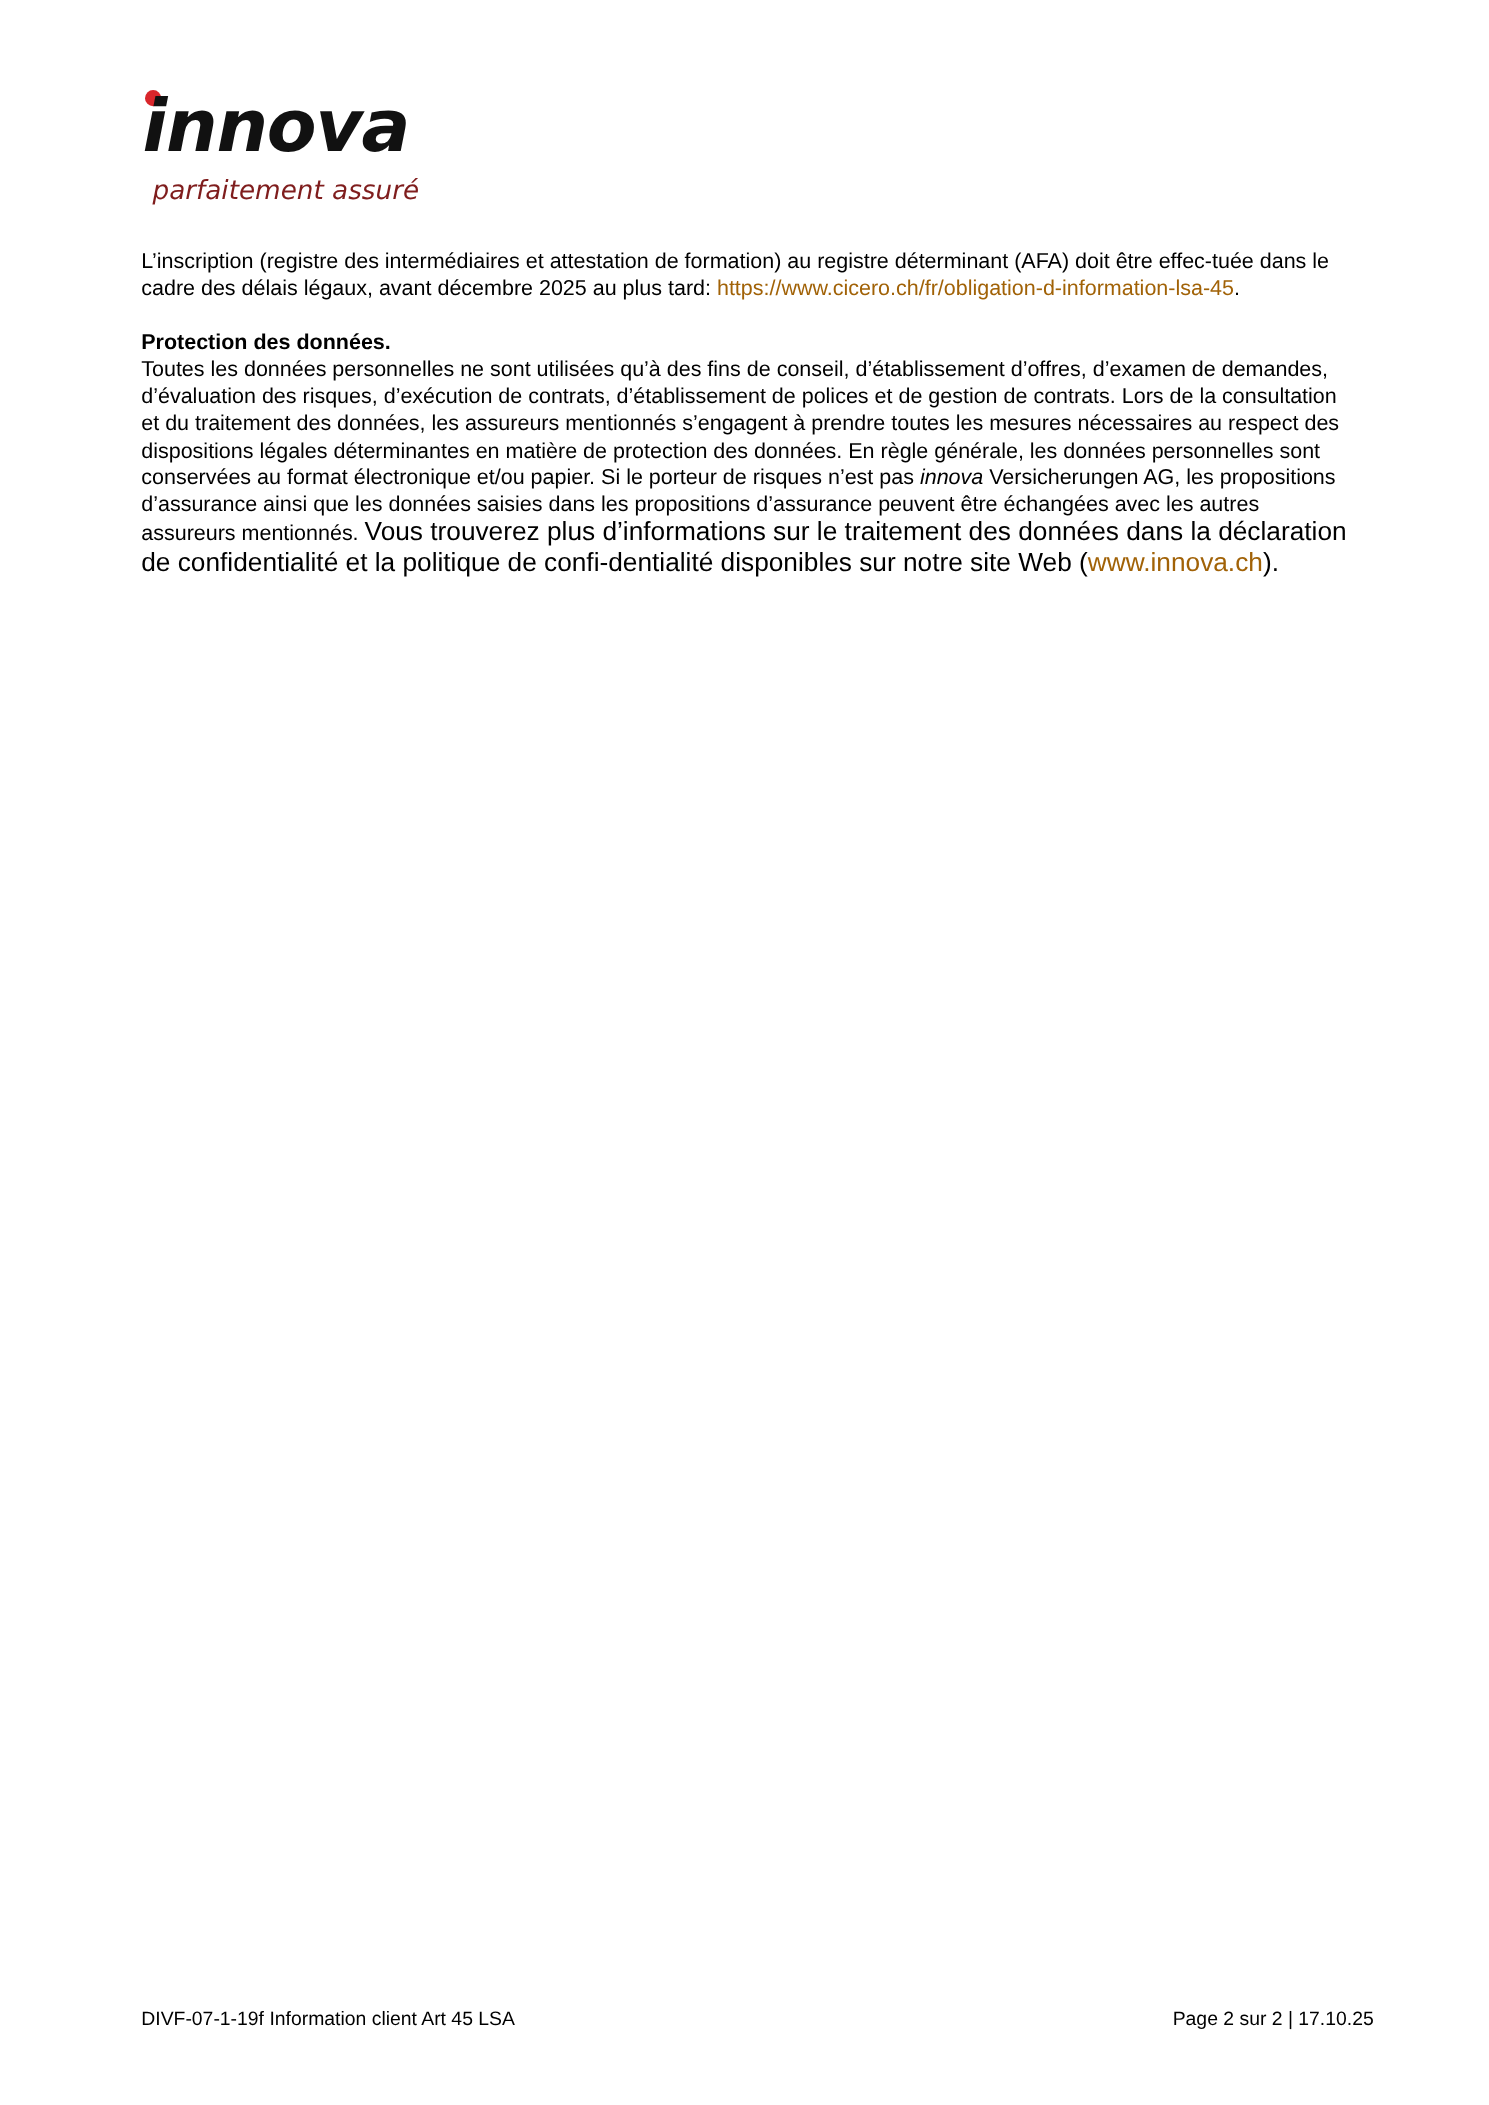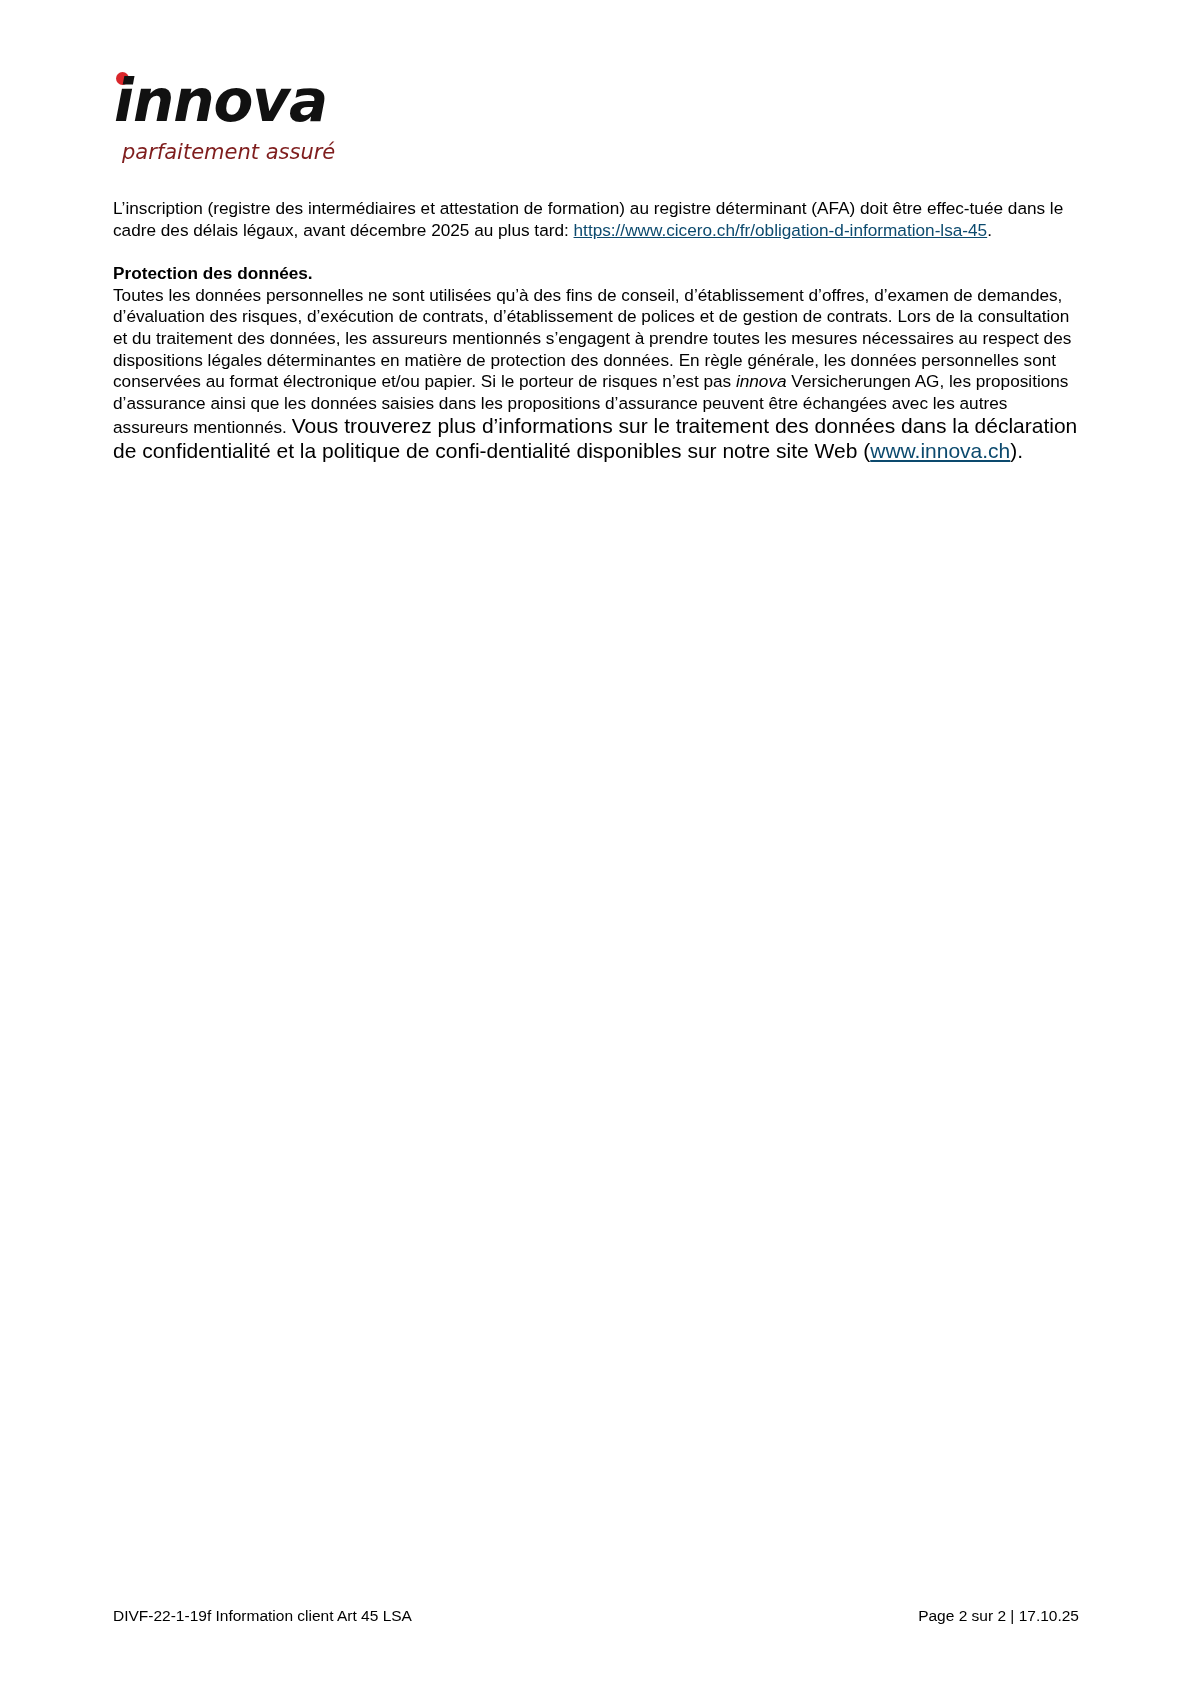--- a/index.html
+++ b/index.html
@@ -11,25 +11,25 @@
   .logo-word { position: absolute; left: 2px; top: 4px; font-family: "DejaVu Sans", sans-serif;
                font-style: italic; font-weight: bold; font-size: 58px; letter-spacing: -1px;
                line-height: 1; color: #111; }
   .logo-tag { position: absolute; left: 10px; top: 72px; font-family: "DejaVu Sans", sans-serif;
               font-style: italic; font-size: 21px; color: #7f1d1d; white-space: nowrap; }
   .content { position: absolute; left: 113px; top: 198px; width: 970px;
              font-size: 17.2px; line-height: 21.6px; }
   .content p { margin: 0; }
   .gap { height: 22px; }
   .bold { font-weight: bold; }
-  a, .link { color: #0c4a6e; text-decoration: underline; }
+  a, .link { color: #a16207; }
   .larger { font-size: 21px; line-height: 24.5px; }
   .footer { position: absolute; top: 1607px; font-size: 15.5px; }
   .footer-left { left: 113px; }
-  .footer-right { right: 112px; margin-left: 44px; }
+  .footer-right { right: 92px; margin-left: 44px; }
 </style>
 </head>
 <body>
 
 <div class="logo">
   <div class="logo-dot"></div>
   <div class="logo-word">innova</div>
   <div class="logo-tag">parfaitement assuré</div>
 </div>
 
@@ -38,14 +38,14 @@
 
   <div class="gap"></div>
 
   <p class="bold">Protection des données.</p>
   <p><span>Toutes les données personnelles ne sont utilisées qu’à des fins de conseil, d’établissement d’offres, d’examen de demandes, d’évaluation des risques, d’exécution de contrats, d’établissement de polices et de gestion de contrats. Lors de la consultation et du traitement des données, les assureurs mentionnés s’engagent à prendre toutes les mesures nécessaires au respect des dispositions légales déterminantes en matière de protection des données. En règle générale, les données personnelles sont conservées au format électronique et/ou papier. Si le porteur de risques n’est pas </span><i>innova</i><span> Versicherungen AG, les propositions d’assurance ainsi que les données saisies dans les propositions d’assurance peuvent être échangées avec les autres assureurs mentionnés. </span><span class="larger">Vous trouverez plus d’informations sur le traitement des données dans la déclaration de confidentialité et la politique de confi-dentialité disponibles sur notre site Web (</span><a class="link larger">www.innova.ch</a><span class="larger">).</span></p>
 
   <div class="gap"></div>
 
 </div>
 
-<div class="footer footer-left">DIVF-22-1-19f Information client Art 45 LSA</div>
+<div class="footer footer-left">DIVF-07-1-19f Information client Art 45 LSA</div>
 <div class="footer footer-right">Page 2 sur 2 | 17.10.25</div>
 
 </body></html>

